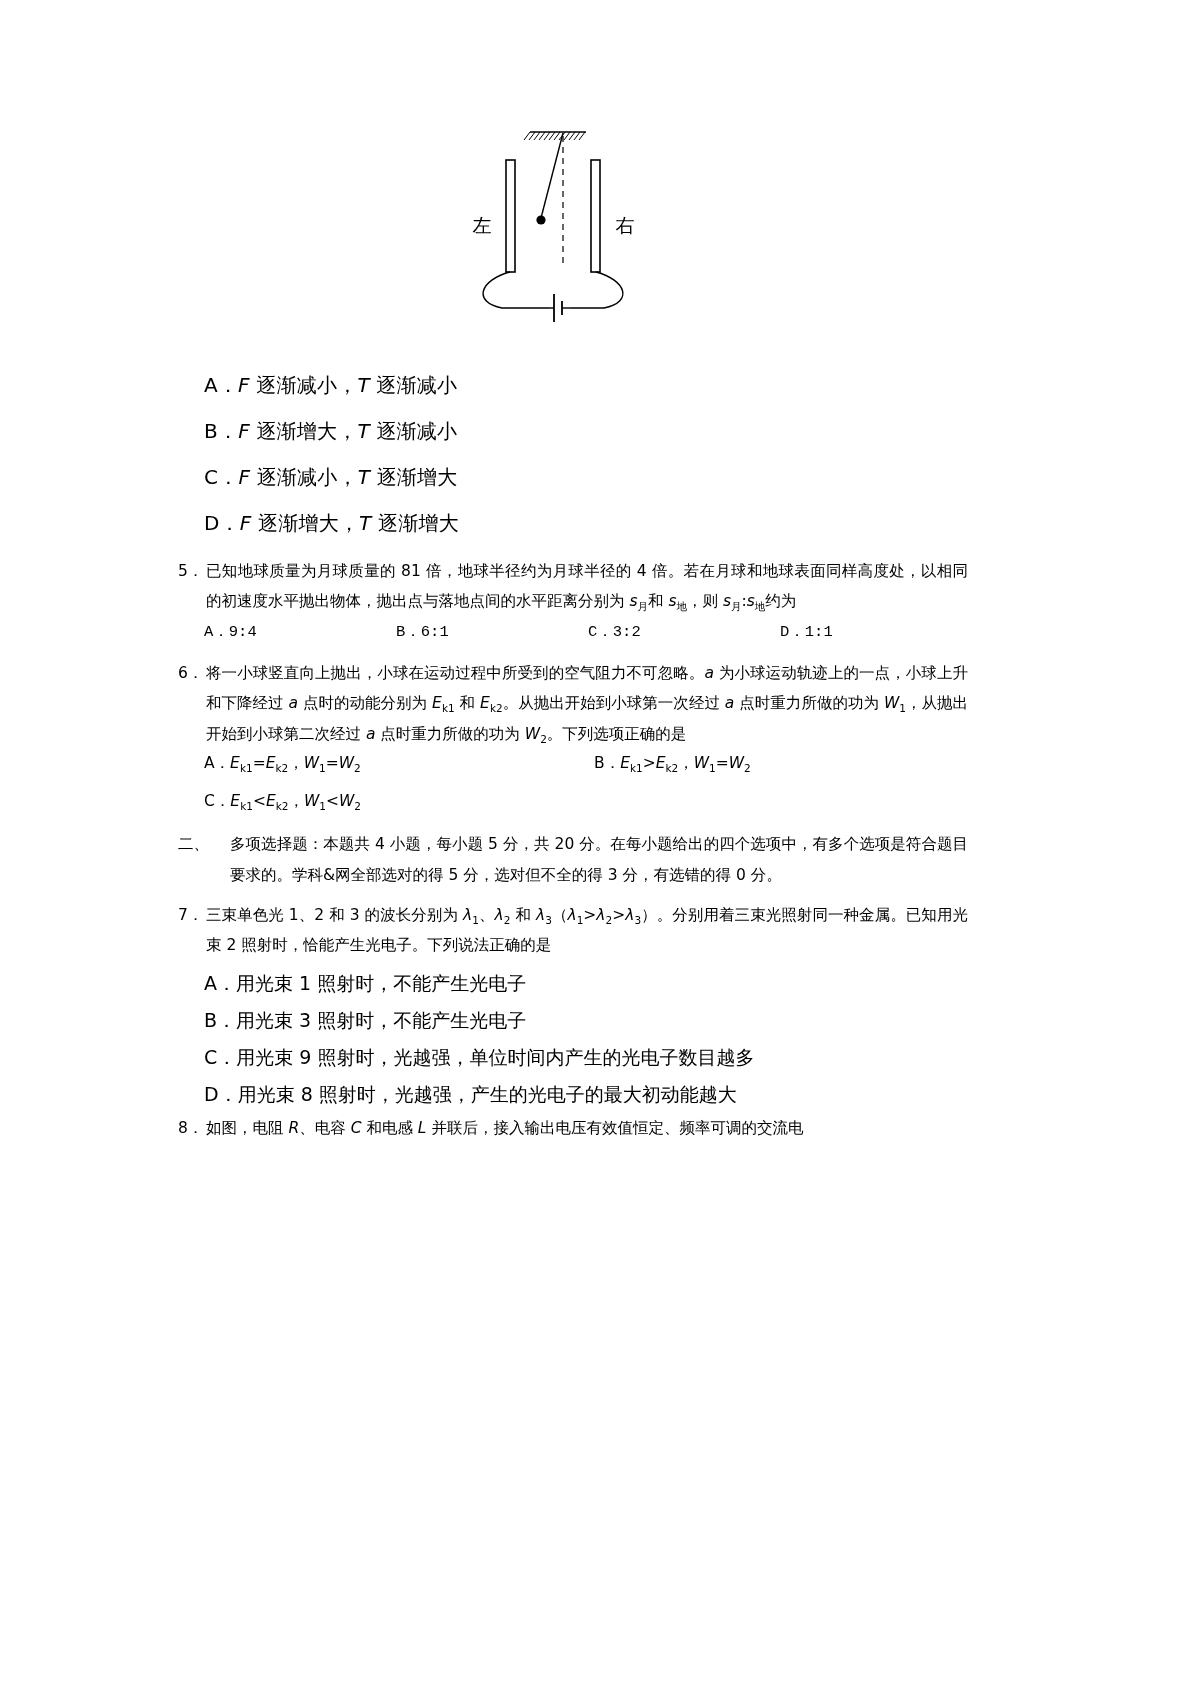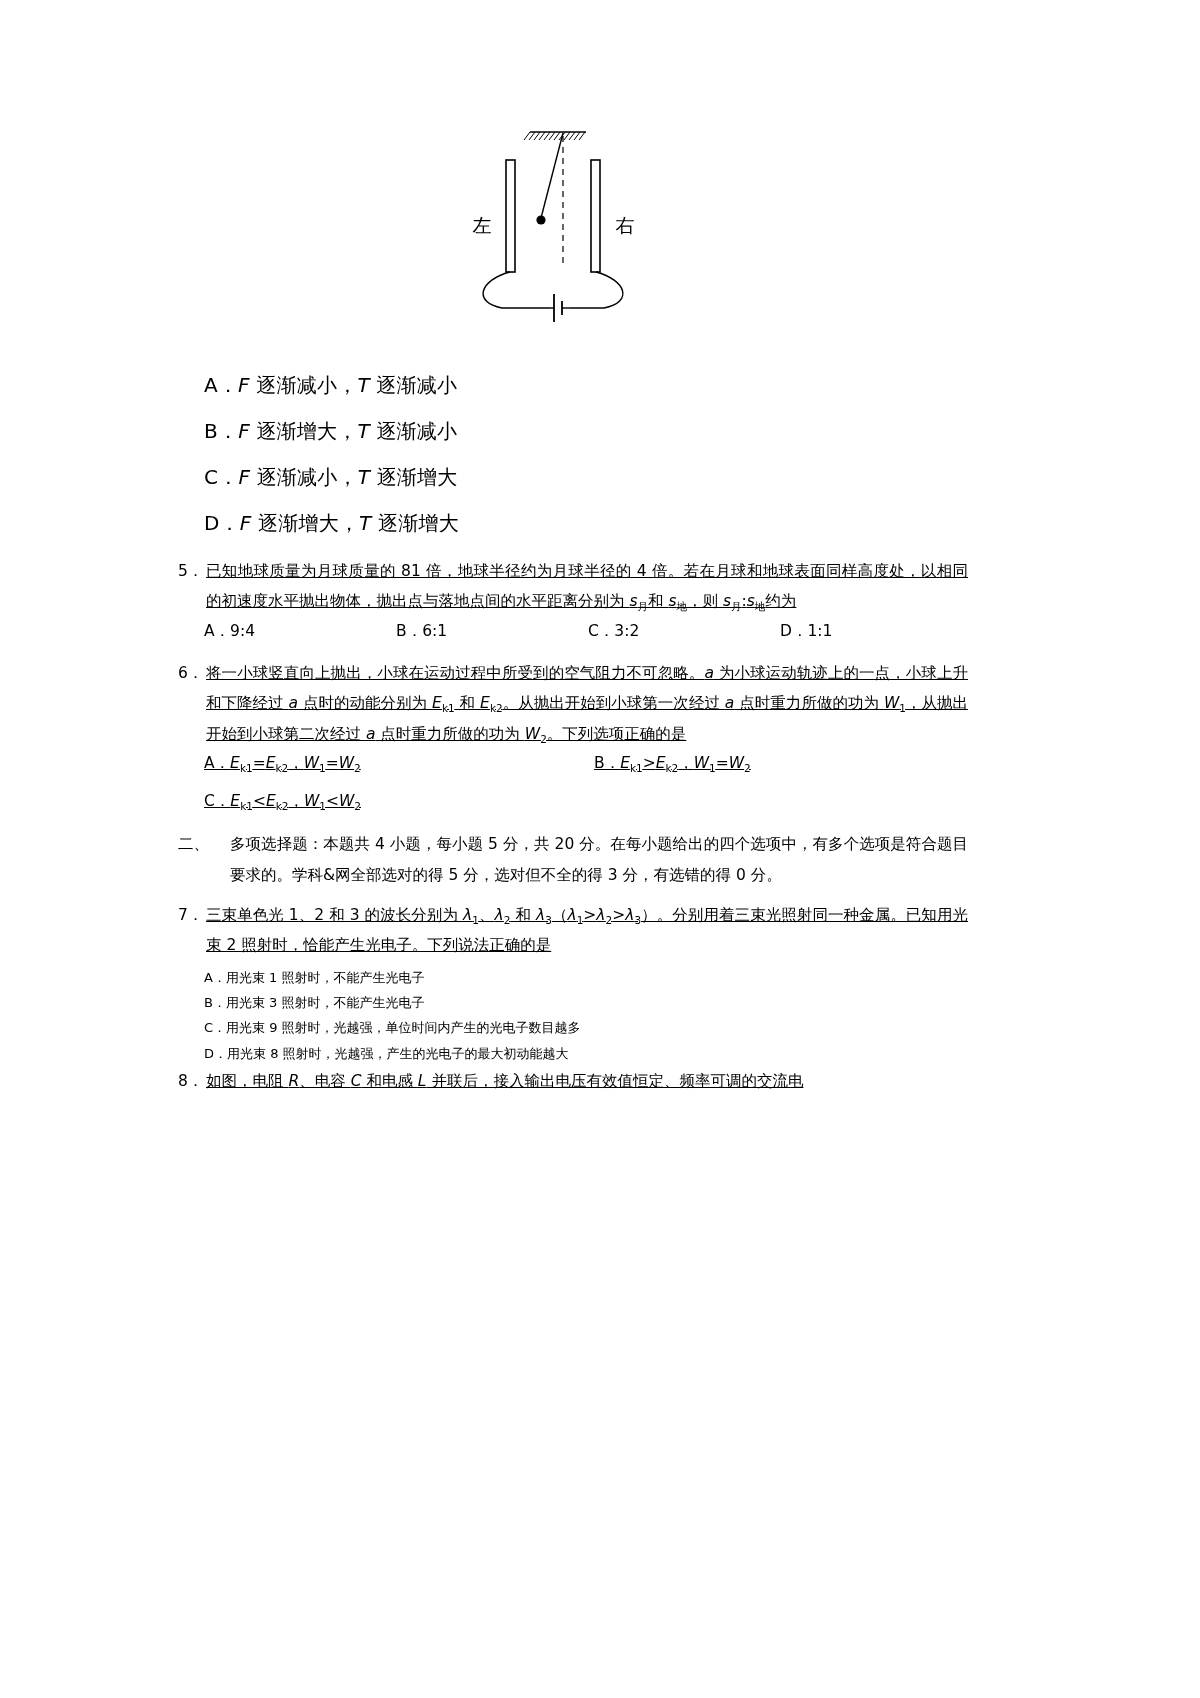--- a/index.html
+++ b/index.html
@@ -56,38 +56,37 @@
     width: 28px;
     flex: 0 0 28px;
     font-size: 15.5px;
     line-height: 1.95;
   }
   .q-body {
     flex: 1 1 auto;
     font-size: 15.5px;
     line-height: 1.95;
     text-align: justify;
-    text-decoration: underline;
   }
   .it { font-style: italic; }
   sub { font-size: 10.5px; }
 
   .choices-row {
     display: flex;
     margin: 2px 0 6px 26px;
     font-size: 15.5px;
   }
   .choices-row .c {
     width: 192px;
     flex: 0 0 192px;
+    font-family: Liberation Mono, monospace;
   }
   .choices-2col {
     margin: 4px 0 6px 26px;
     font-size: 15.5px;
-    text-decoration: underline;
   }
   .choices-2col .row {
     display: flex;
     margin-bottom: 17px;
   }
   .choices-2col .row .c {
     width: 390px;
     flex: 0 0 390px;
   }
 
@@ -100,21 +99,21 @@
   .section-head .sh-num {
     flex: 0 0 52px;
     width: 52px;
   }
   .section-head .sh-body {
     flex: 1 1 auto;
     text-align: justify;
   }
 
   .sub-choice {
-    font-size: 13px;
+    font-size: 19px;
     line-height: 1.95;
     margin-left: 26px;
   }
 
   .gap-sm { height: 10px; }
 </style>
 </head>
 <body>
 
 <div class="page">

